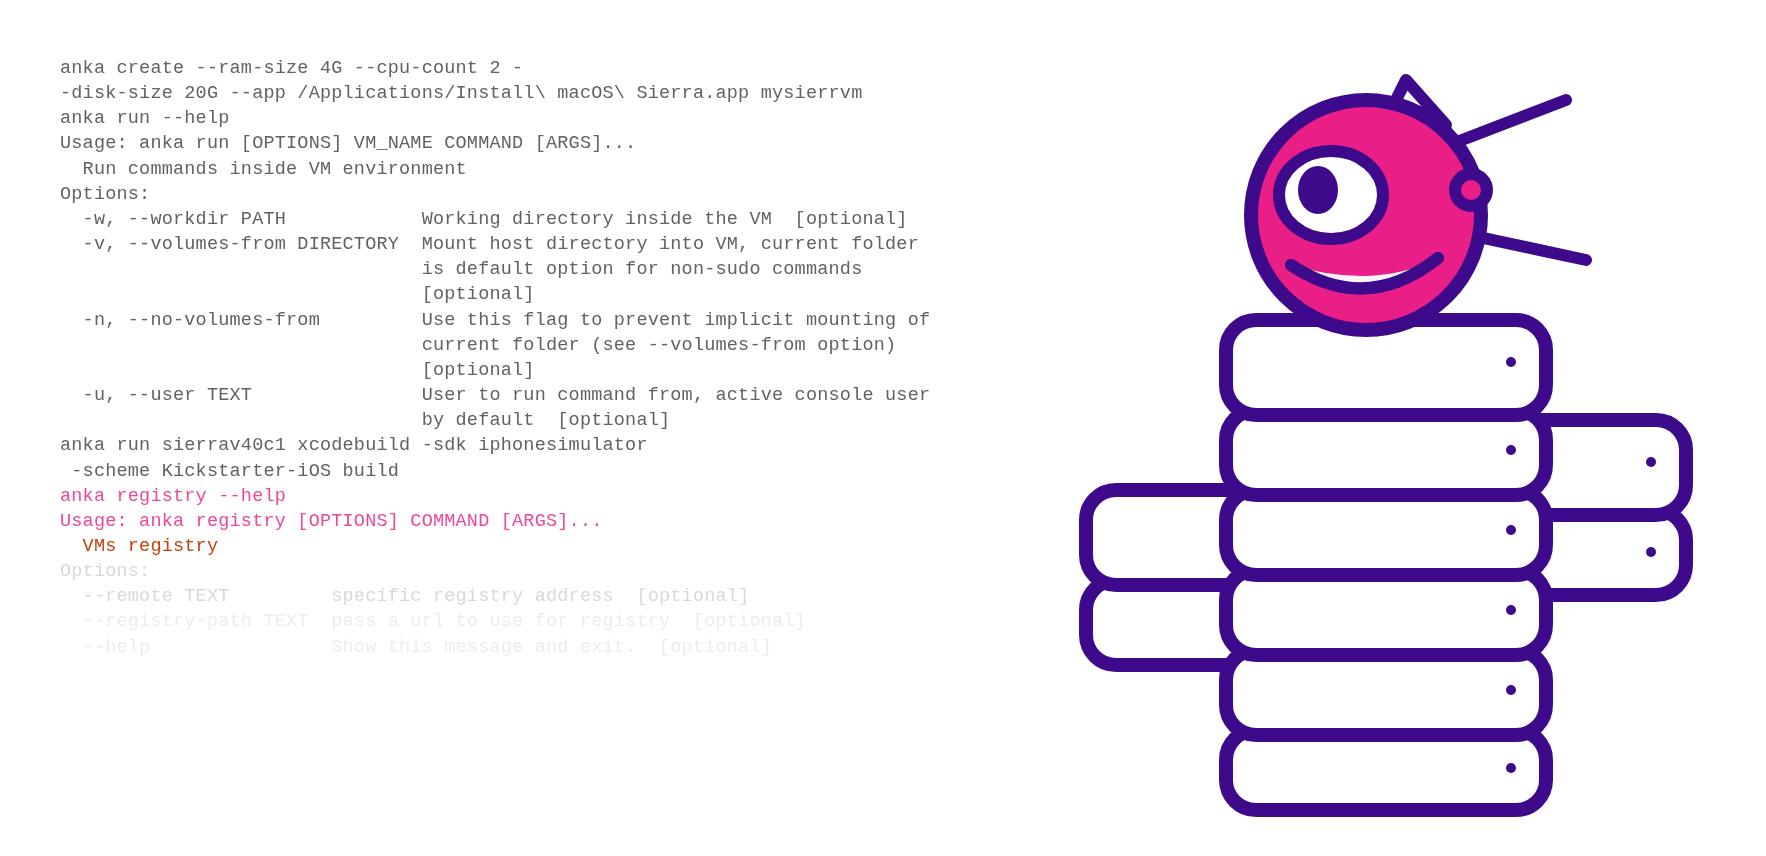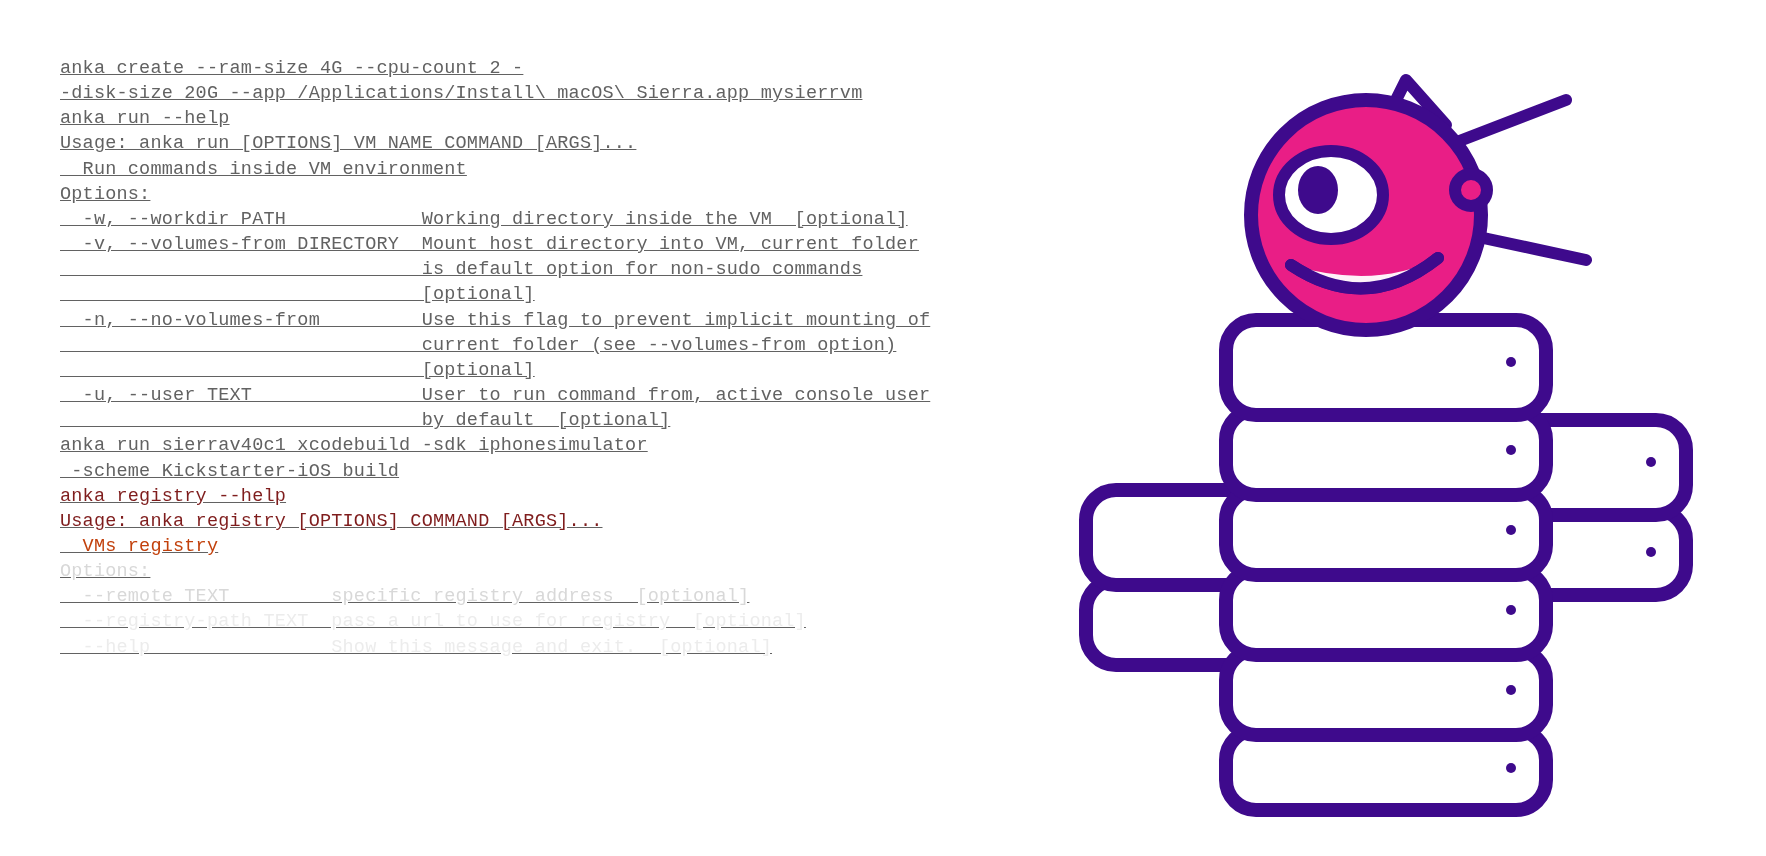--- a/index.html
+++ b/index.html
@@ -8,24 +8,23 @@
   .term {
     position: absolute;
     left: 60px;
     top: 56px;
     width: 900px;
     font-size: 18.5px;
     line-height: 1.36;
     white-space: pre;
     color: #626262;
     letter-spacing: 0.2px;
-    text-decoration: underline;
   }
   .term .l { white-space: pre; }
-  .fade1 { color: #7f1d1d; }
+  .fade1 { color: #ec4899; }
   .fade2 { color: #c2410c; }
   .fade3 { color: #d8d8d8; }
   .fade4 { color: #ececec; }
   .art {
     position: absolute;
     right: 60px;
     top: 40px;
     width: 640px;
     height: 780px;
   }

